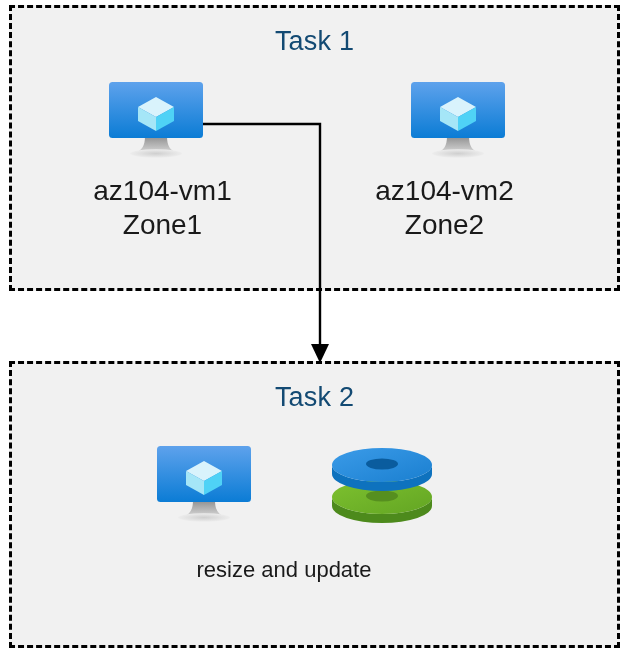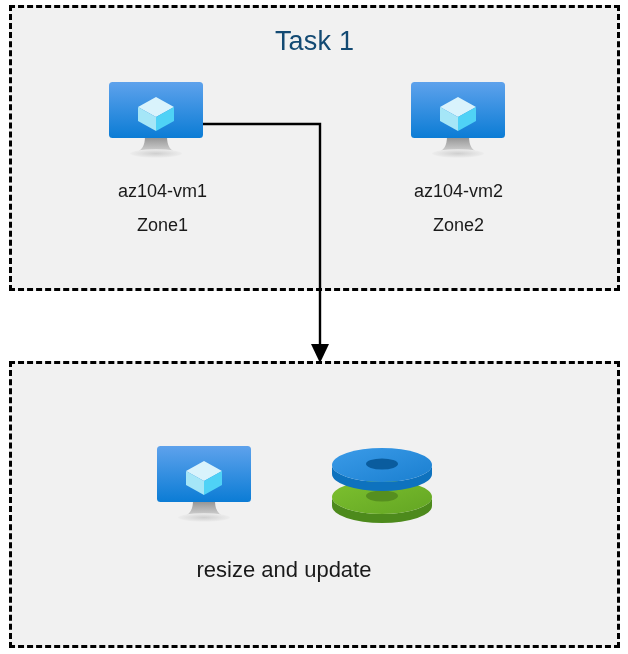--- a/index.html
+++ b/index.html
@@ -56,28 +56,28 @@
     white-space: nowrap;
   }
   #task1-title { left: 9px; top: 26px; }
   #task2-title { left: 9px; top: 382px; }
 
   
   .caption {
     position: absolute;
     text-align: center;
     color: #1A1A1A;
-    font-size: 18px;
+    font-size: 28px;
     line-height: 34px;
     font-family: "Liberation Sans", sans-serif;
     font-weight: 400;
     white-space: pre-line;
   }
   #vm1-caption { left: 35px;  top: 174px; width: 255px; }
-  #vm2-caption { left: 331px; top: 174px; width: 255px; }
+  #vm2-caption { left: 317px; top: 174px; width: 255px; }
   #task2-caption {
     left: 69px;
     top: 553px;
     width: 430px;
     font-size: 22px;
   }
 
   
   .vm-icon {
     position: absolute;
@@ -162,20 +162,21 @@
         <polygon points="65,25 47,35 47,49 65,39" fill="#4FD2F6"></polygon>
       </g>
     </svg>
   </div>
 
   <div class="caption" id="vm2-caption">az104-vm2
 Zone2</div>
 
   <div class="task-box" id="task2-box"></div>
 
+  <div class="task-title" id="task2-title">Task 2</div>
 
   <div class="vm-icon" id="vm3-icon">
     <svg width="103" height="80" viewBox="0 0 103 80" xmlns="http://www.w3.org/2000/svg">
       <defs>
         <linearGradient id="scr3" x1="0" y1="0" x2="0" y2="1">
           <stop offset="0%" stop-color="#5EA2EC"></stop>
           <stop offset="100%" stop-color="#0B7CD5"></stop>
         </linearGradient>
         <linearGradient id="std3" x1="0" y1="0" x2="0" y2="1">
           <stop offset="0%" stop-color="#8E8E8E"></stop>

